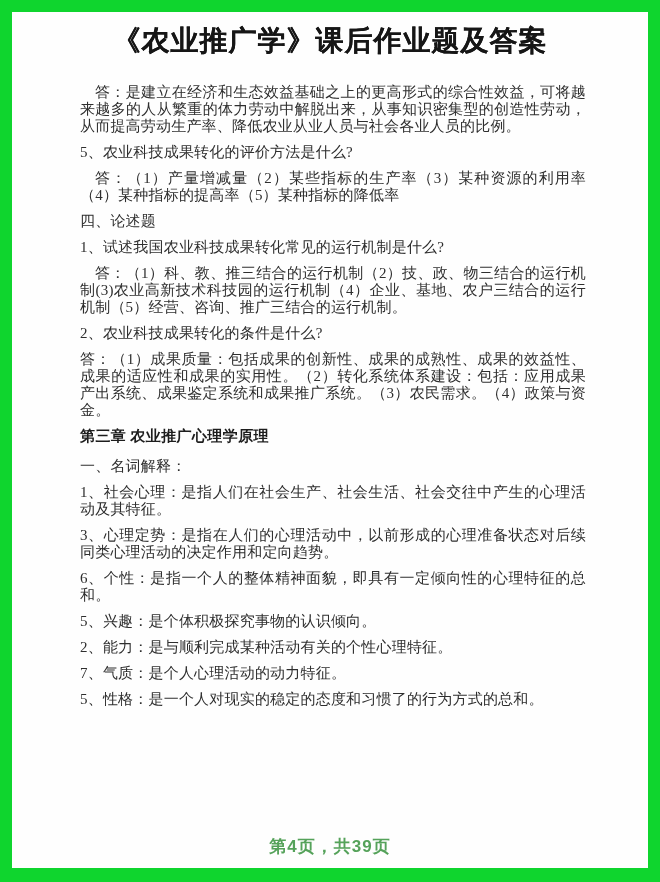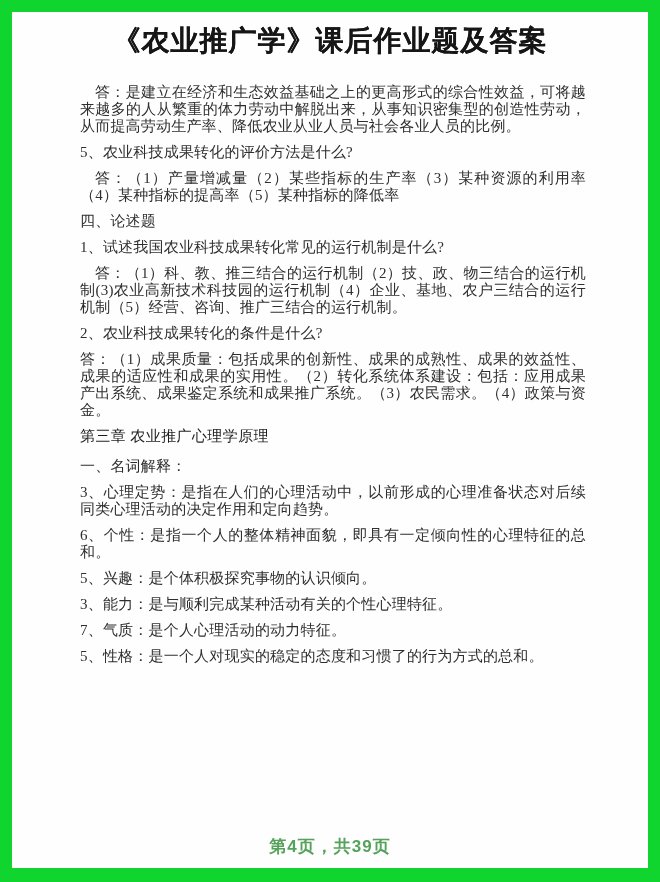--- a/index.html
+++ b/index.html
@@ -48,21 +48,21 @@
     font-size: 15px;
     line-height: 17px;
     margin-bottom: 9px;
     text-align: justify;
     letter-spacing: 0.2px;
   }
 
   .doc-body p.indent { text-indent: 1em; }
 
   .doc-body p.chapter {
-    font-weight: normal;
+    font-weight: bold;
     color: #1d1d1d;
     margin-top: 4px;
     margin-bottom: 13px;
     letter-spacing: 0.4px;
   }
 
   .doc-body p.q { margin-top: 4px; }
 
   .page-footer {
     margin-top: auto;
@@ -90,24 +90,25 @@
       <p class="indent">答：是建立在经济和生态效益基础之上的更高形式的综合性效益，可将越来越多的人从繁重的体力劳动中解脱出来，从事知识密集型的创造性劳动，从而提高劳动生产率、降低农业从业人员与社会各业人员的比例。</p>
       <p class="q">5、农业科技成果转化的评价方法是什么?</p>
       <p class="indent">答：（1）产量增减量（2）某些指标的生产率（3）某种资源的利用率（4）某种指标的提高率（5）某种指标的降低率</p>
       <p class="q">四、论述题</p>
       <p class="q">1、试述我国农业科技成果转化常见的运行机制是什么?</p>
       <p class="indent">答：（1）科、教、推三结合的运行机制（2）技、政、物三结合的运行机制(3)农业高新技术科技园的运行机制（4）企业、基地、农户三结合的运行机制（5）经营、咨询、推广三结合的运行机制。</p>
       <p class="q">2、农业科技成果转化的条件是什么?</p>
       <p>答：（1）成果质量：包括成果的创新性、成果的成熟性、成果的效益性、成果的适应性和成果的实用性。（2）转化系统体系建设：包括：应用成果产出系统、成果鉴定系统和成果推广系统。（3）农民需求。（4）政策与资金。</p>
       <p class="chapter">第三章 农业推广心理学原理</p>
       <p class="q">一、名词解释：</p>
+      <p class="q">1、社会心理：是指人们在社会生产、社会生活、社会交往中产生的心理活动及其特征。</p>
       <p class="q">3、心理定势：是指在人们的心理活动中，以前形成的心理准备状态对后续同类心理活动的决定作用和定向趋势。</p>
       <p class="q">6、个性：是指一个人的整体精神面貌，即具有一定倾向性的心理特征的总和。</p>
       <p class="q">5、兴趣：是个体积极探究事物的认识倾向。</p>
-      <p class="q">3、能力：是与顺利完成某种活动有关的个性心理特征。</p>
+      <p class="q">2、能力：是与顺利完成某种活动有关的个性心理特征。</p>
       <p class="q">7、气质：是个人心理活动的动力特征。</p>
       <p class="q">5、性格：是一个人对现实的稳定的态度和习惯了的行为方式的总和。</p>
     </div>
 
     <div class="page-footer">
       <span class="page-number">第4页，共39页</span>
     </div>
 
   </div>
 </div>

